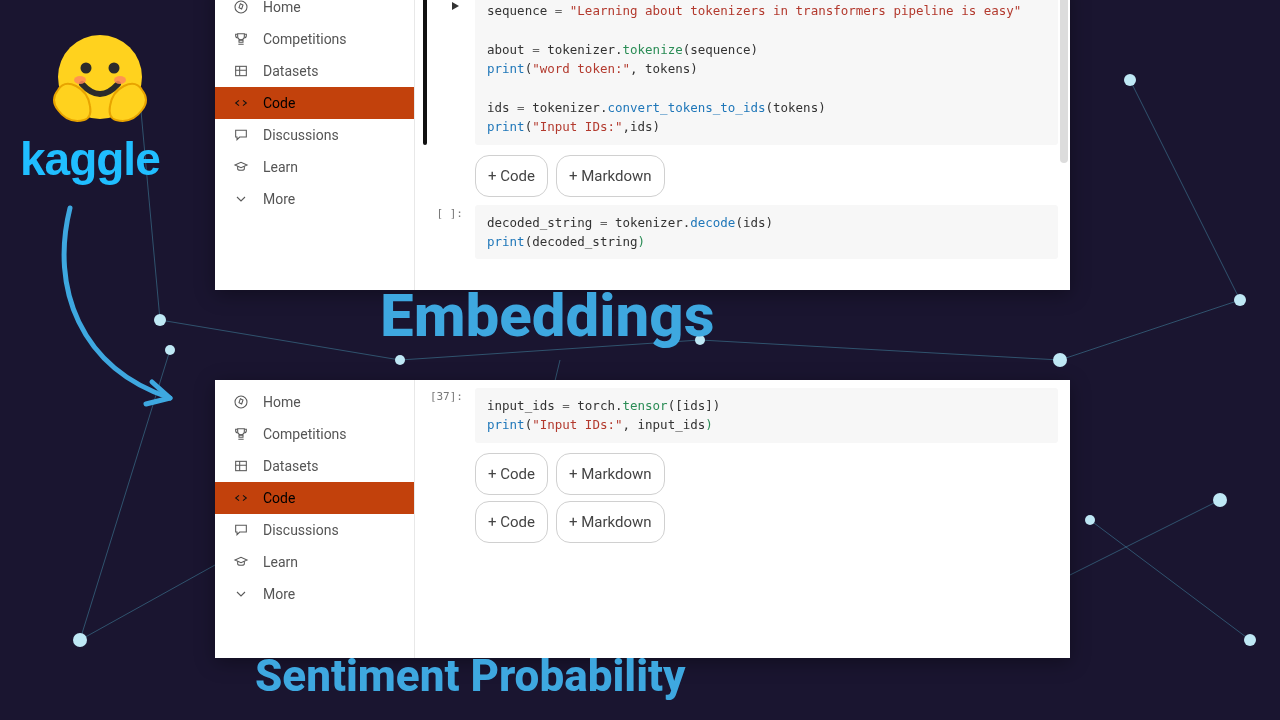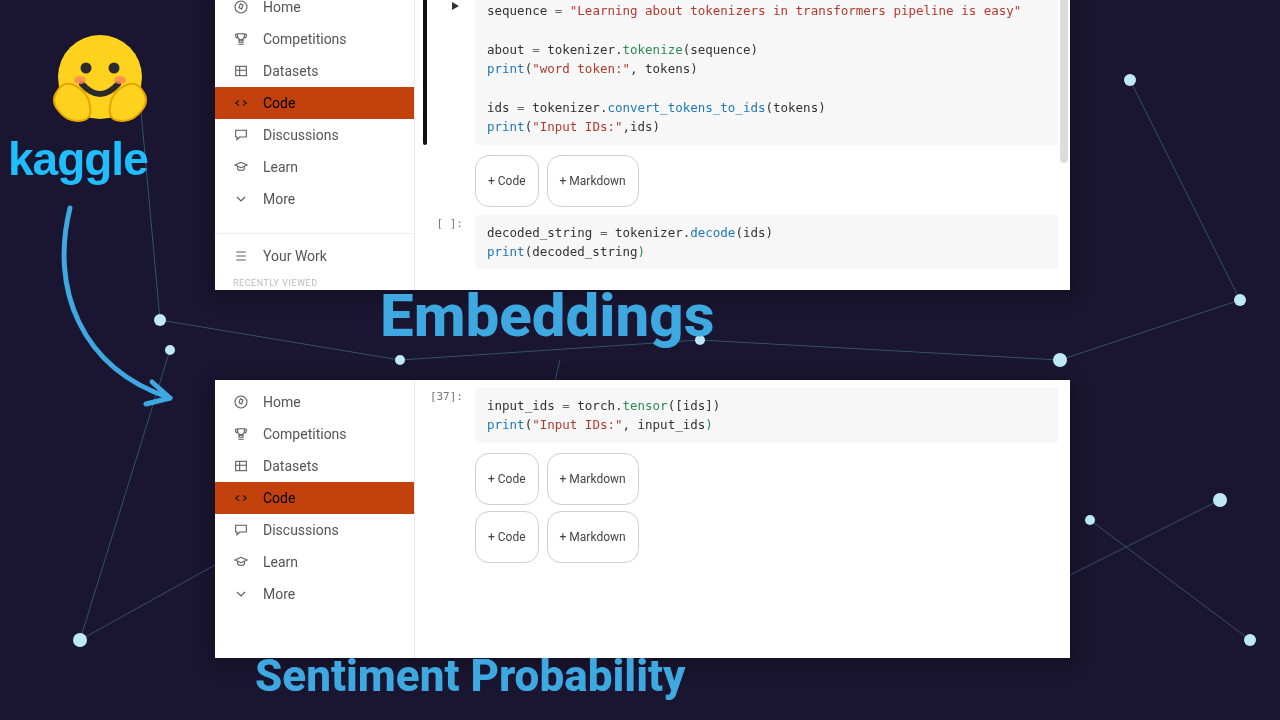--- a/index.html
+++ b/index.html
@@ -11,21 +11,21 @@
 }
 
 .bg-net { position:absolute; inset:0; z-index:0; }
 .bg-net svg { width:100%; height:100%; }
 .node { fill:#bfe8f5; }
 .edge { stroke:#4a9db8; stroke-width:1; opacity:.45; }
 
 
 .hf-logo { position:absolute; left:40px; top:22px; width:120px; height:120px; z-index:30; }
 .kaggle-word {
-  position:absolute; left:8px; top:132px; z-index:30;
+  position:absolute; left:20px; top:132px; z-index:30;
   font-size:46px; font-weight:700; color:#20beff; letter-spacing:-1px;
   font-family:Verdana,Geneva,sans-serif;
   text-align:right;
 }
 
 .arrow { position:absolute; left:40px; top:198px; z-index:30; }
 
 
 .title1{
   position:absolute; left:380px; top:280px; z-index:40;
@@ -64,22 +64,22 @@
 .run-btn { position:absolute; left:26px; top:4px; cursor:pointer; }
 .run-btn svg{ width:12px; height:12px; }
 .bracket { position:absolute; left:0; top:0; bottom:0; width:4px; background:#111; border-radius:2px; }
 .code-block { margin-left:52px; background:#f7f7f7; border-radius:3px;
               padding:8px 12px; font-family:ui-monospace,Menlo,Consolas,monospace;
               font-size:12.5px; line-height:1.55; white-space:pre; color:#333; }
 .out-block { margin-left:52px; padding:4px 12px 6px;
              font-family:ui-monospace,Menlo,Consolas,monospace;
              font-size:11.5px; line-height:1.35; color:#333; white-space:pre-wrap;}
 .btn-row { margin-left:52px; display:flex; gap:8px; padding:4px 0 2px;}
-.pill { border:1px solid #d0d0d0; border-radius:14px; padding:18px 12px;
-        font-size:12px; color:#444; background:#fff; cursor:pointer; }
+.pill { border:1px solid #d0d0d0; border-radius:14px; padding:11px 12px;
+        font-size:15px; color:#444; background:#fff; cursor:pointer; }
 
 
 .t-var{color:#333}
 .t-op{color:#666}
 .t-str{color:#b33a2e}
 .t-fn{color:#1f77b9}
 .t-fn2{color:#2a8c55}
 .t-par{color:#2a8c55}
 </style>
 </head>
@@ -205,31 +205,20 @@
     </div>
     <div class="sb-item">
       <span class="sb-icon">
           <svg viewBox="0 0 24 24">
             <path d="M6 9l6 6 6-6"></path>
           </svg>
         </span>
       <span>More</span>
     </div>
     <div class="sb-divider"></div>
-    <div class="sb-work">
-      <div class="sb-item">
-        <span class="sb-icon">
-            <svg viewBox="0 0 24 24">
-              <path d="M5 6h14M5 12h14M5 18h14"></path>
-            </svg>
-          </span>
-        <span>Your Work</span>
-      </div>
-      <div style="font-size:9px;color:#bbb;padding:6px 18px 0;letter-spacing:.5px">RECENTLY VIEWED</div>
-    </div>
   </div>
 
   <div class="nb">
     <div class="nb-scroll"></div>
 
     <div class="cell">
       <div class="bracket"></div>
       <div class="run-btn"><svg viewBox="0 0 24 24">
             <path d="M6 4l14 8-14 8z" fill="#333"></path>
           </svg></div>

